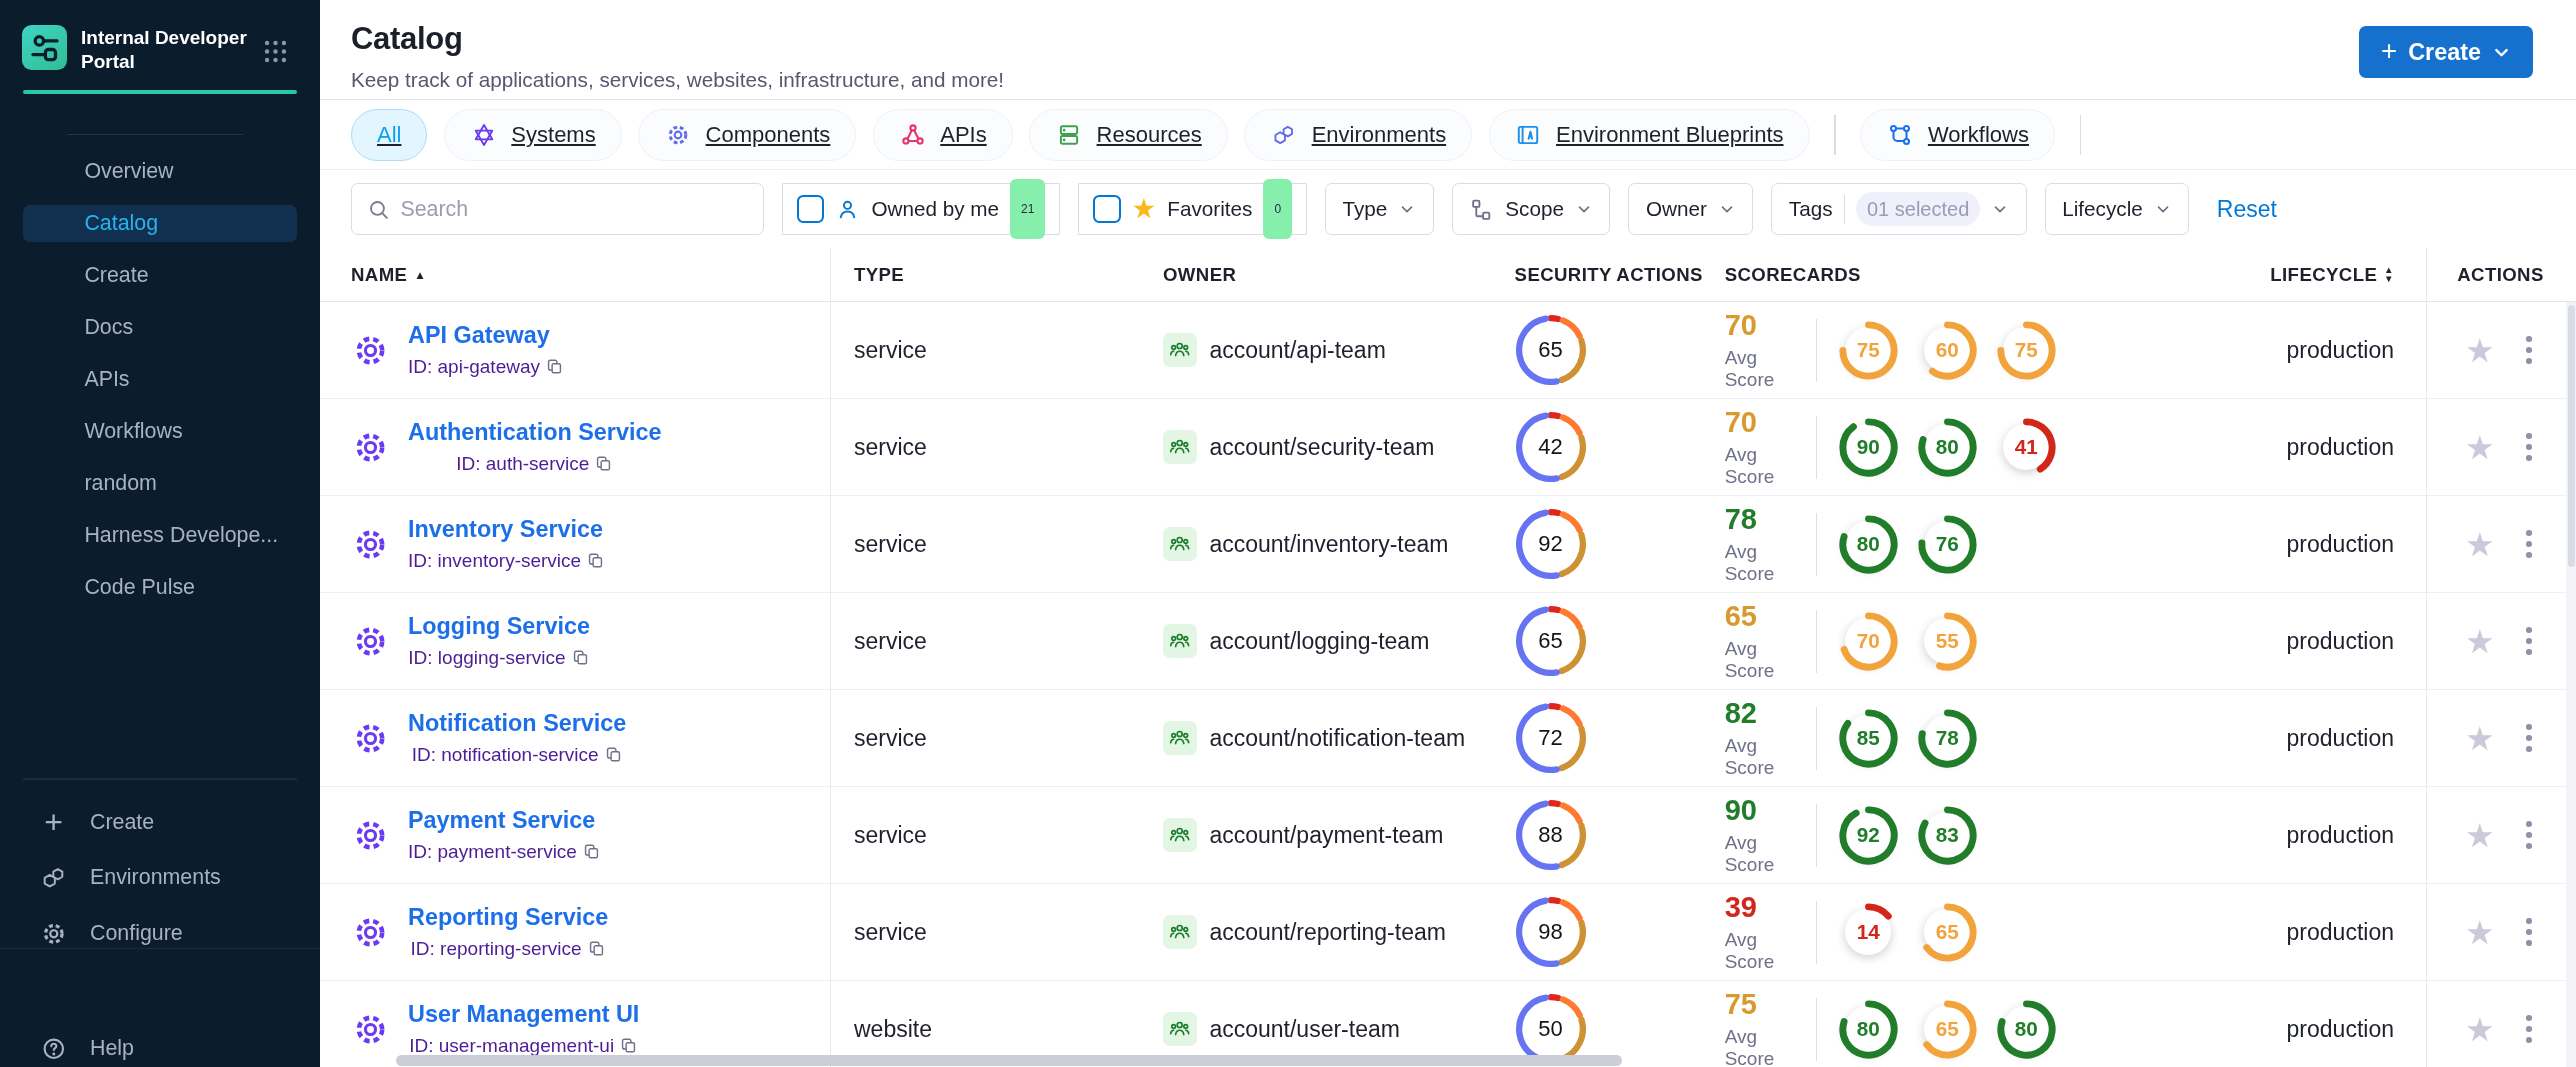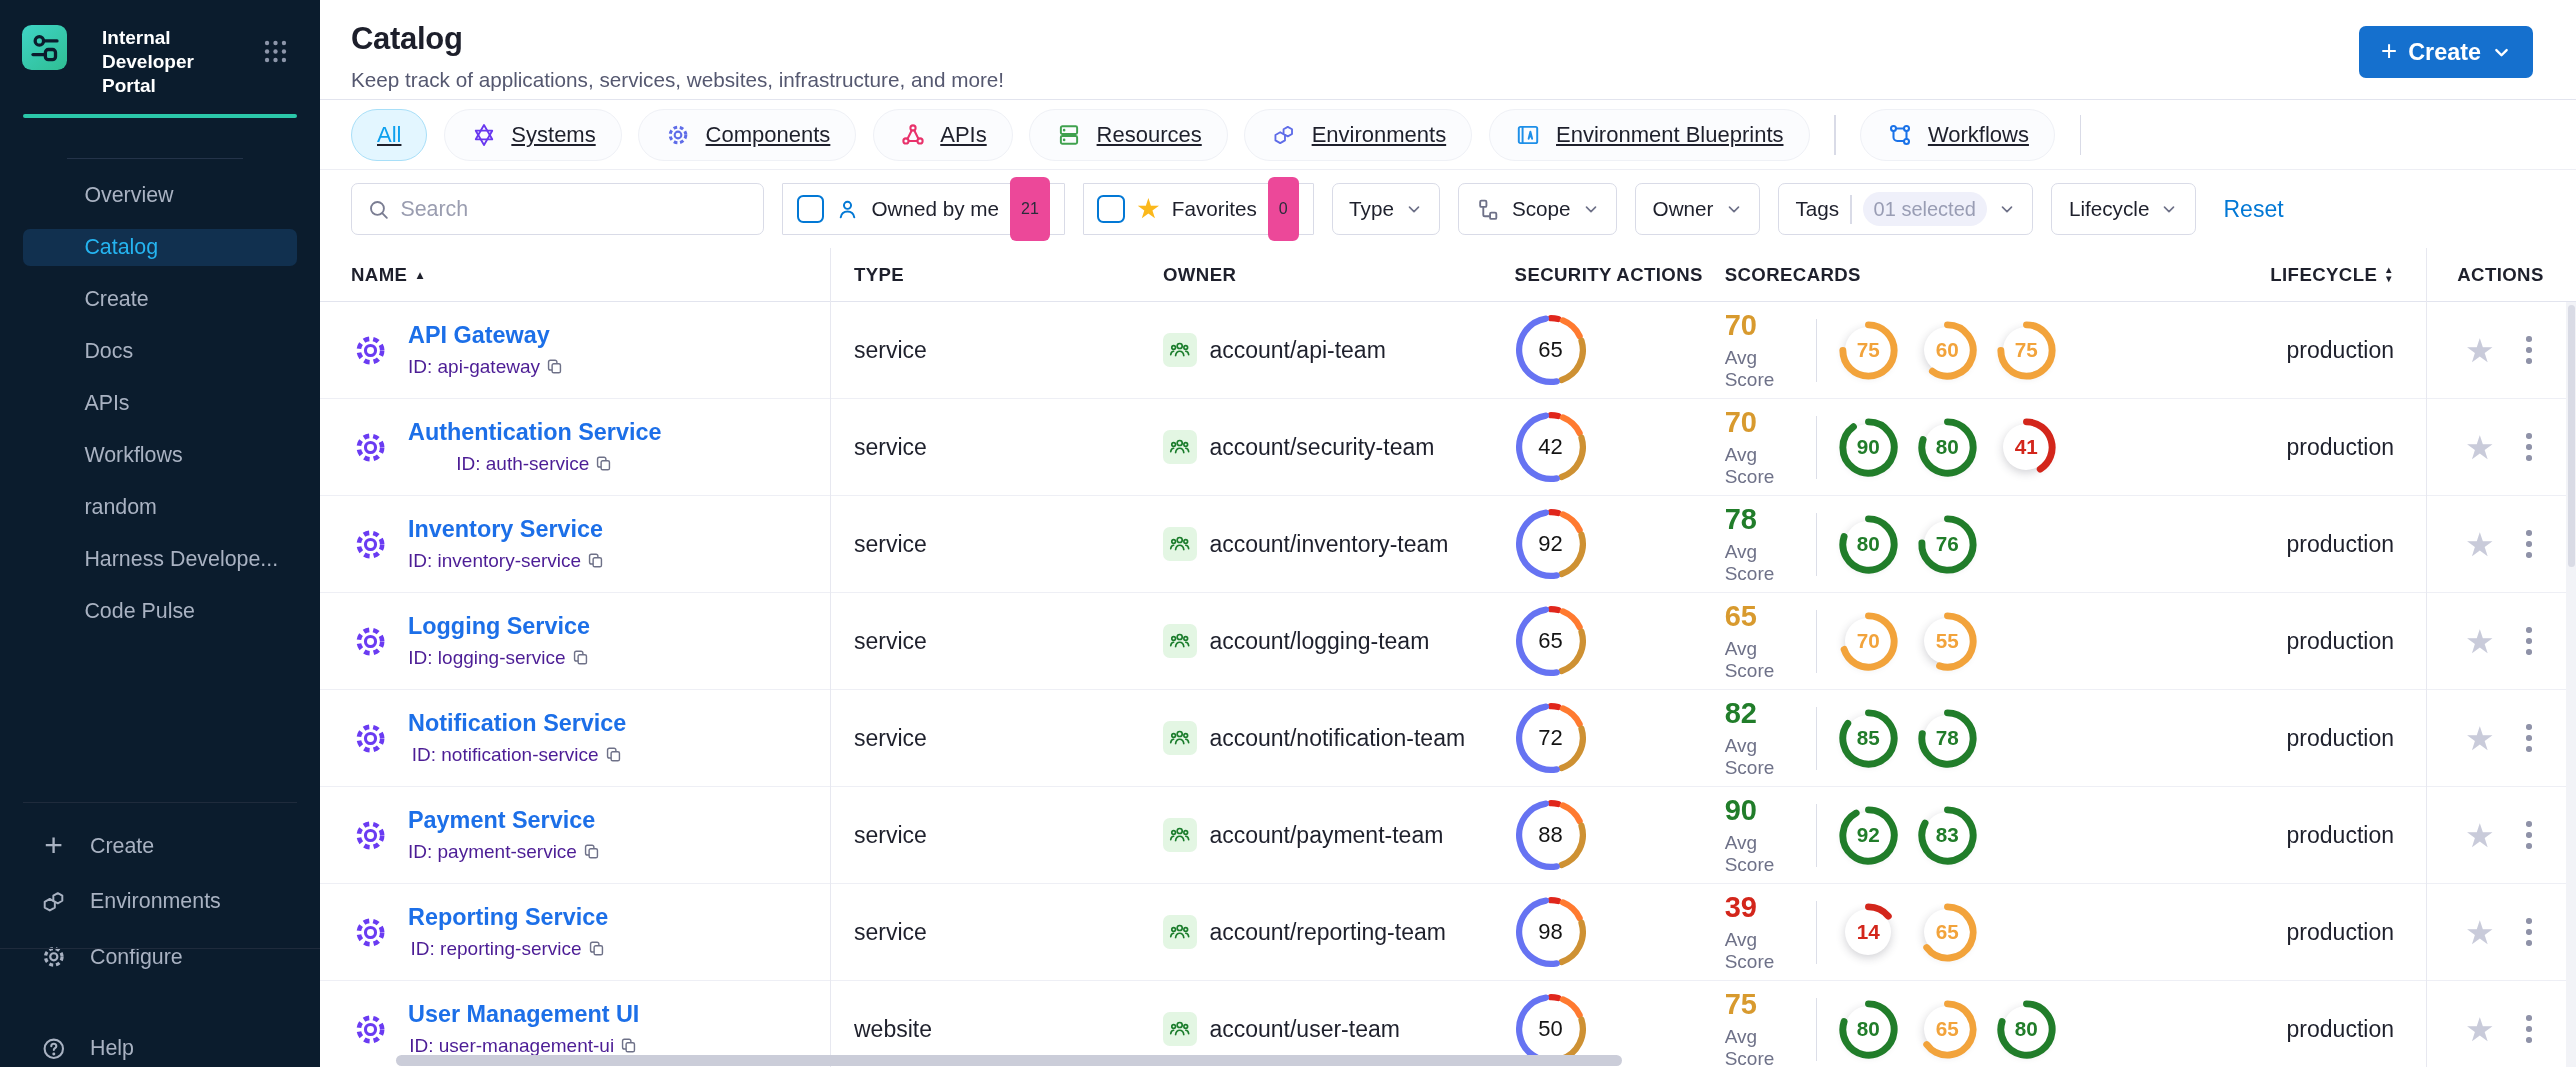--- a/index.html
+++ b/index.html
@@ -2,21 +2,21 @@
 <html style="font-size:11px"><head>
 <meta charset="utf-8">
 <style>
   * { box-sizing: border-box; margin: 0; padding: 0; }
   html,body { width:2576px; height:1068px; overflow:hidden; background:#fff;
     font-family:"Liberation Sans", sans-serif; color:#1E202C; }
   .app { display:flex; width:2576px; height:1068px; }
 
   
   .sidebar { position:relative; width:320px; height:1068px; background:#0B1C2D; flex:none; overflow:hidden; }
-  .brand { display:flex; align-items:flex-start; gap:35px; padding:25px 30px 0 22px; }
+  .brand { display:flex; align-items:flex-start; gap:14px; padding:25px 30px 0 22px; }
   .logo { width:45px; height:45px; border-radius:9.6px; flex:none;
     background:linear-gradient(140deg,#3FD4C6 0%,#2FBE93 100%); display:flex; align-items:center; justify-content:center; }
   .logo svg { width:36px; height:36px; }
   .brand-title { font-size:19px; font-weight:700; color:#FFFFFF; line-height:1.25; width:167px; padding-top:1.4px; }
   .grid-ic { margin-left:auto; color:#8D96AA; padding-top:12.4px; }
   .grid-ic svg { width:29px; height:29px; }
   .teal-rule { height:3.4px; background:#2BC7A9; margin:16.5px 23px 0 23px; border-radius:2.1px; }
   .nav-rule { height:1.4px; background:#243349; margin:40px 77px 18px 67px; }
   .side-nav { display:flex; flex-direction:column; }
   .nav-item { margin:0 23.4px 15px 23.4px; height:37px; border-radius:6.9px; display:flex; align-items:center;
@@ -54,21 +54,21 @@
   .filters-row { height:78px; display:flex; align-items:center; gap:18px; padding-left:31px; }
   .search { width:413px; height:52px; border:1.4px solid #D9DBE7; border-radius:6.9px;
     display:flex; align-items:center; gap:9.6px; padding:0 13.8px; }
   .search svg { width:25px; height:25px; color:#7A7D92; flex:none; }
   .search input { border:none; outline:none; flex:1; font-size:21.4px; font-family:inherit; color:#1E202C; min-width:0; }
   .search input::placeholder { color:#9A9DB0; }
   .check-chip { height:52px; border:1.4px solid #D9DBE7; border-radius:1px; display:flex; align-items:center;
     gap:11px; padding:0 13.8px; cursor:pointer; }
   .checkbox { width:27.6px; height:27.6px; border:2.8px solid #0278D5; border-radius:6.2px; background:#fff; flex:none; }
   .chip-label { font-size:20.7px; color:#1E202C; white-space:nowrap; }
-  .count-badge { background:#ec4899; border-radius:6.2px; padding:23px 11px; font-size:16px; color:#2A2C3B; }
+  .count-badge { background:#86efac; border-radius:6.2px; padding:23px 11px; font-size:12px; color:#2A2C3B; }
   .person-ic { width:25px; height:25px; color:#0278D5; }
   .person-ic svg { width:25px; height:25px; }
   .star-gold { font-size:27.6px; color:#FBB81B; line-height:1; }
   .dropdown { height:52px; border:1.4px solid #D9DBE7; border-radius:6.9px; display:flex; align-items:center;
     gap:11px; padding:0 16.5px; font-size:20.7px; color:#1E202C; cursor:pointer; white-space:nowrap; }
   .dd-ic { width:25px; height:25px; color:#6E7188; display:flex; }
   .dd-ic svg { width:25px; height:25px; }
   .dd-chevron { width:18px; height:18px; color:#6E7188; display:flex; }
   .dd-chevron svg { width:18px; height:18px; }
   .dd-sep { width:1.4px; height:29px; background:#D9DBE7; }

